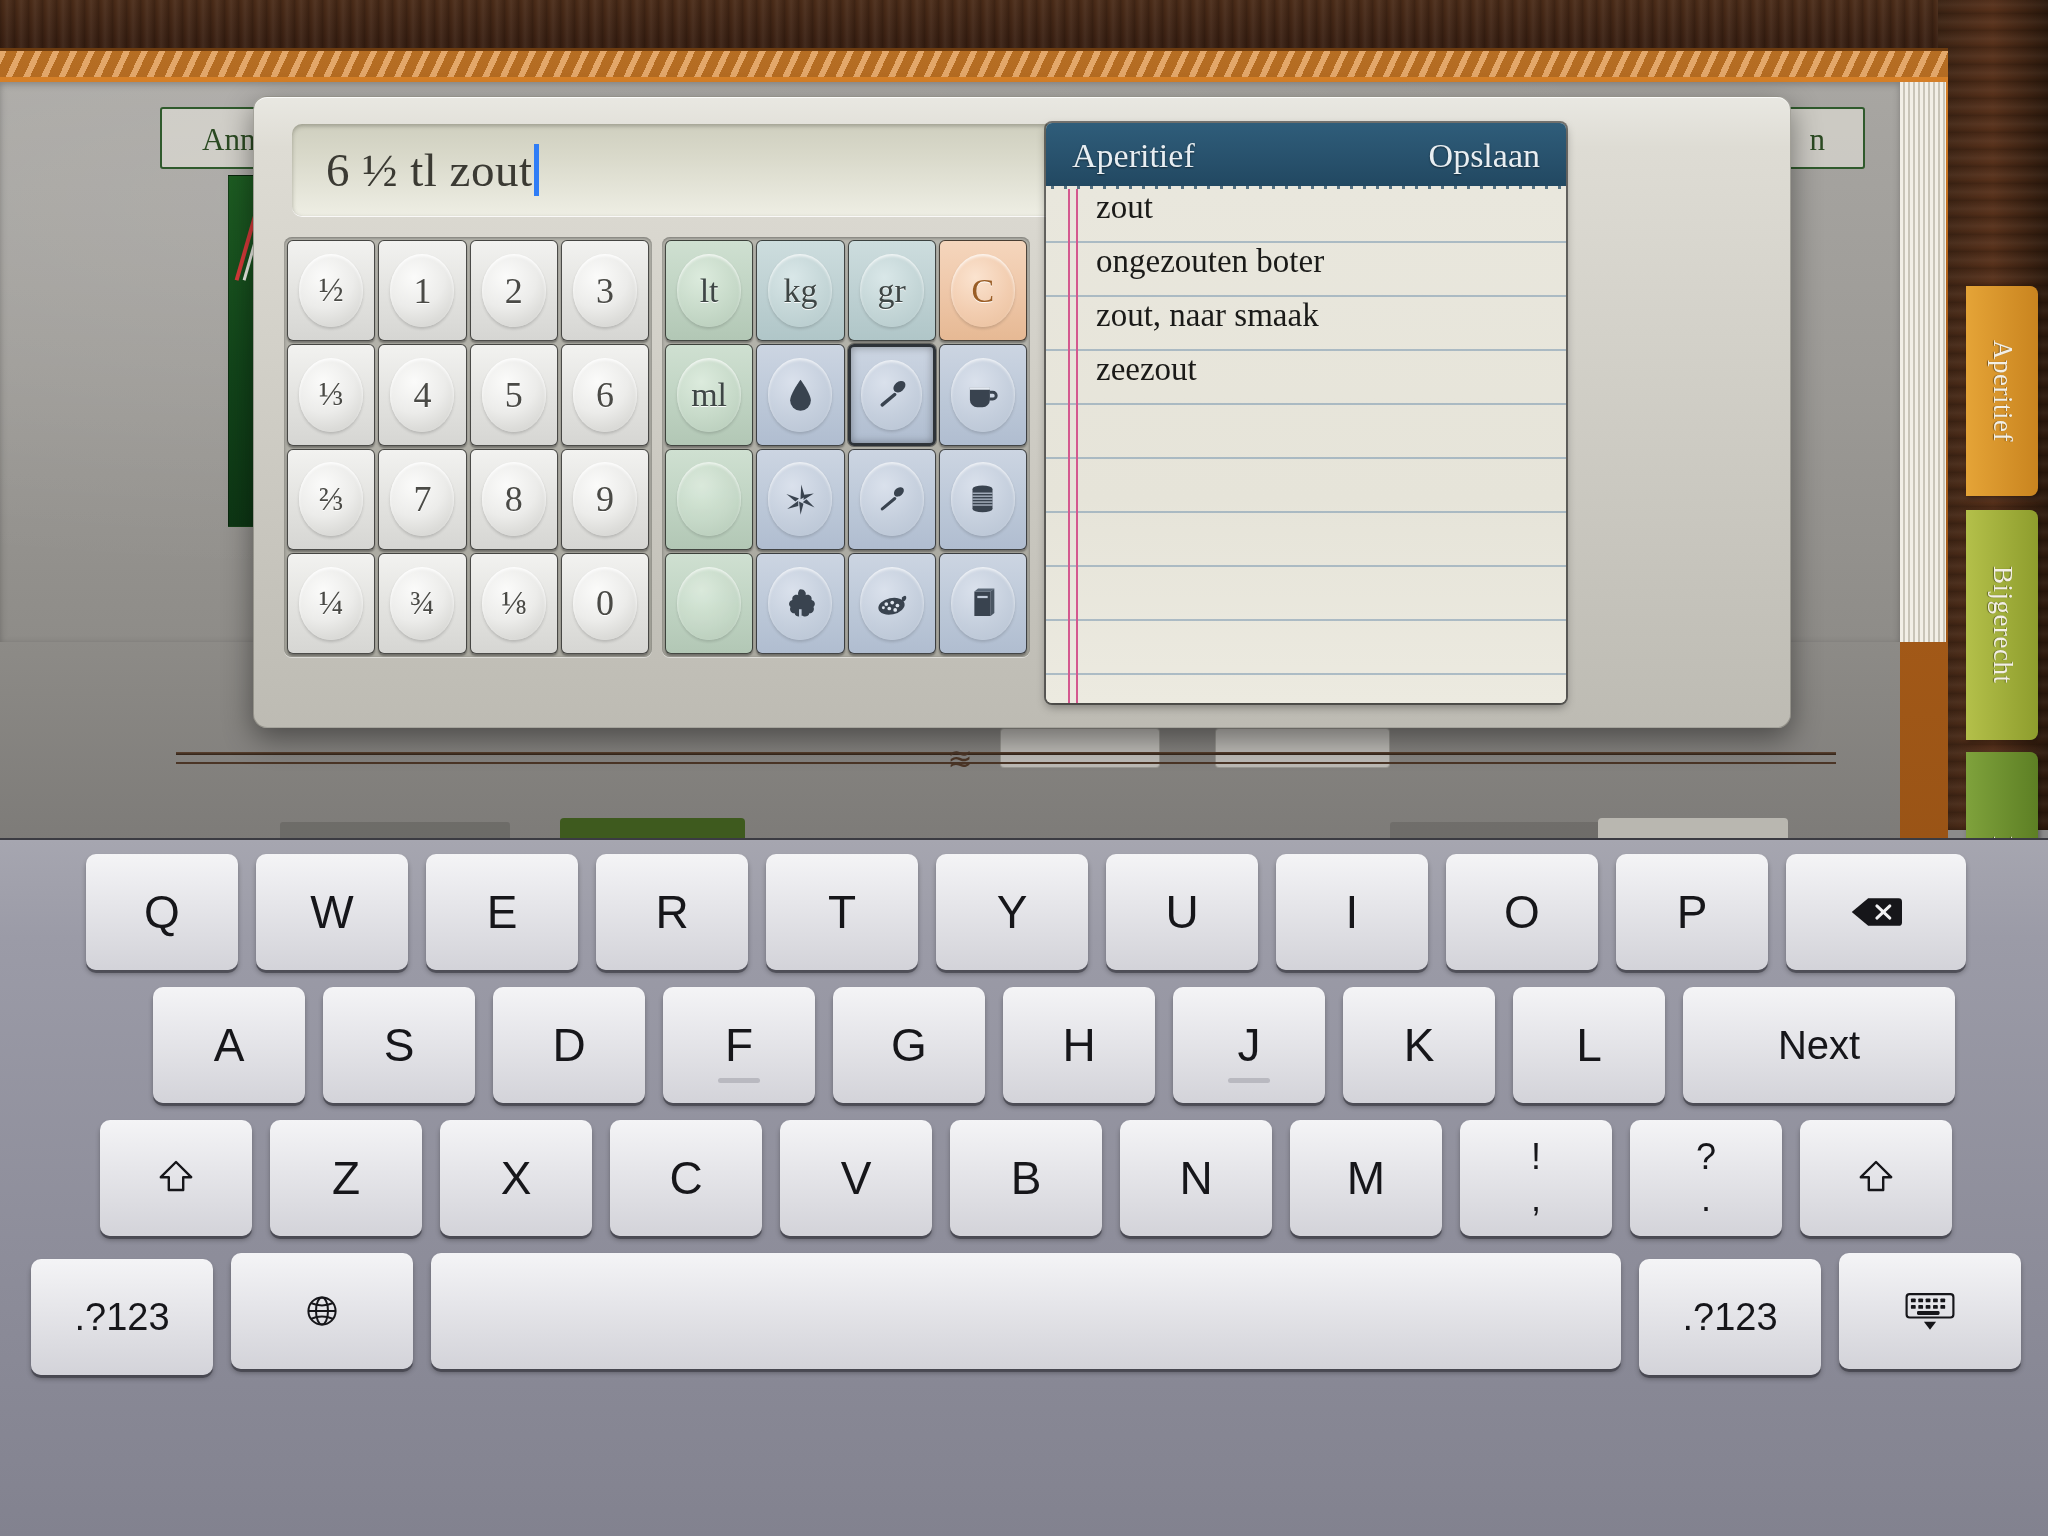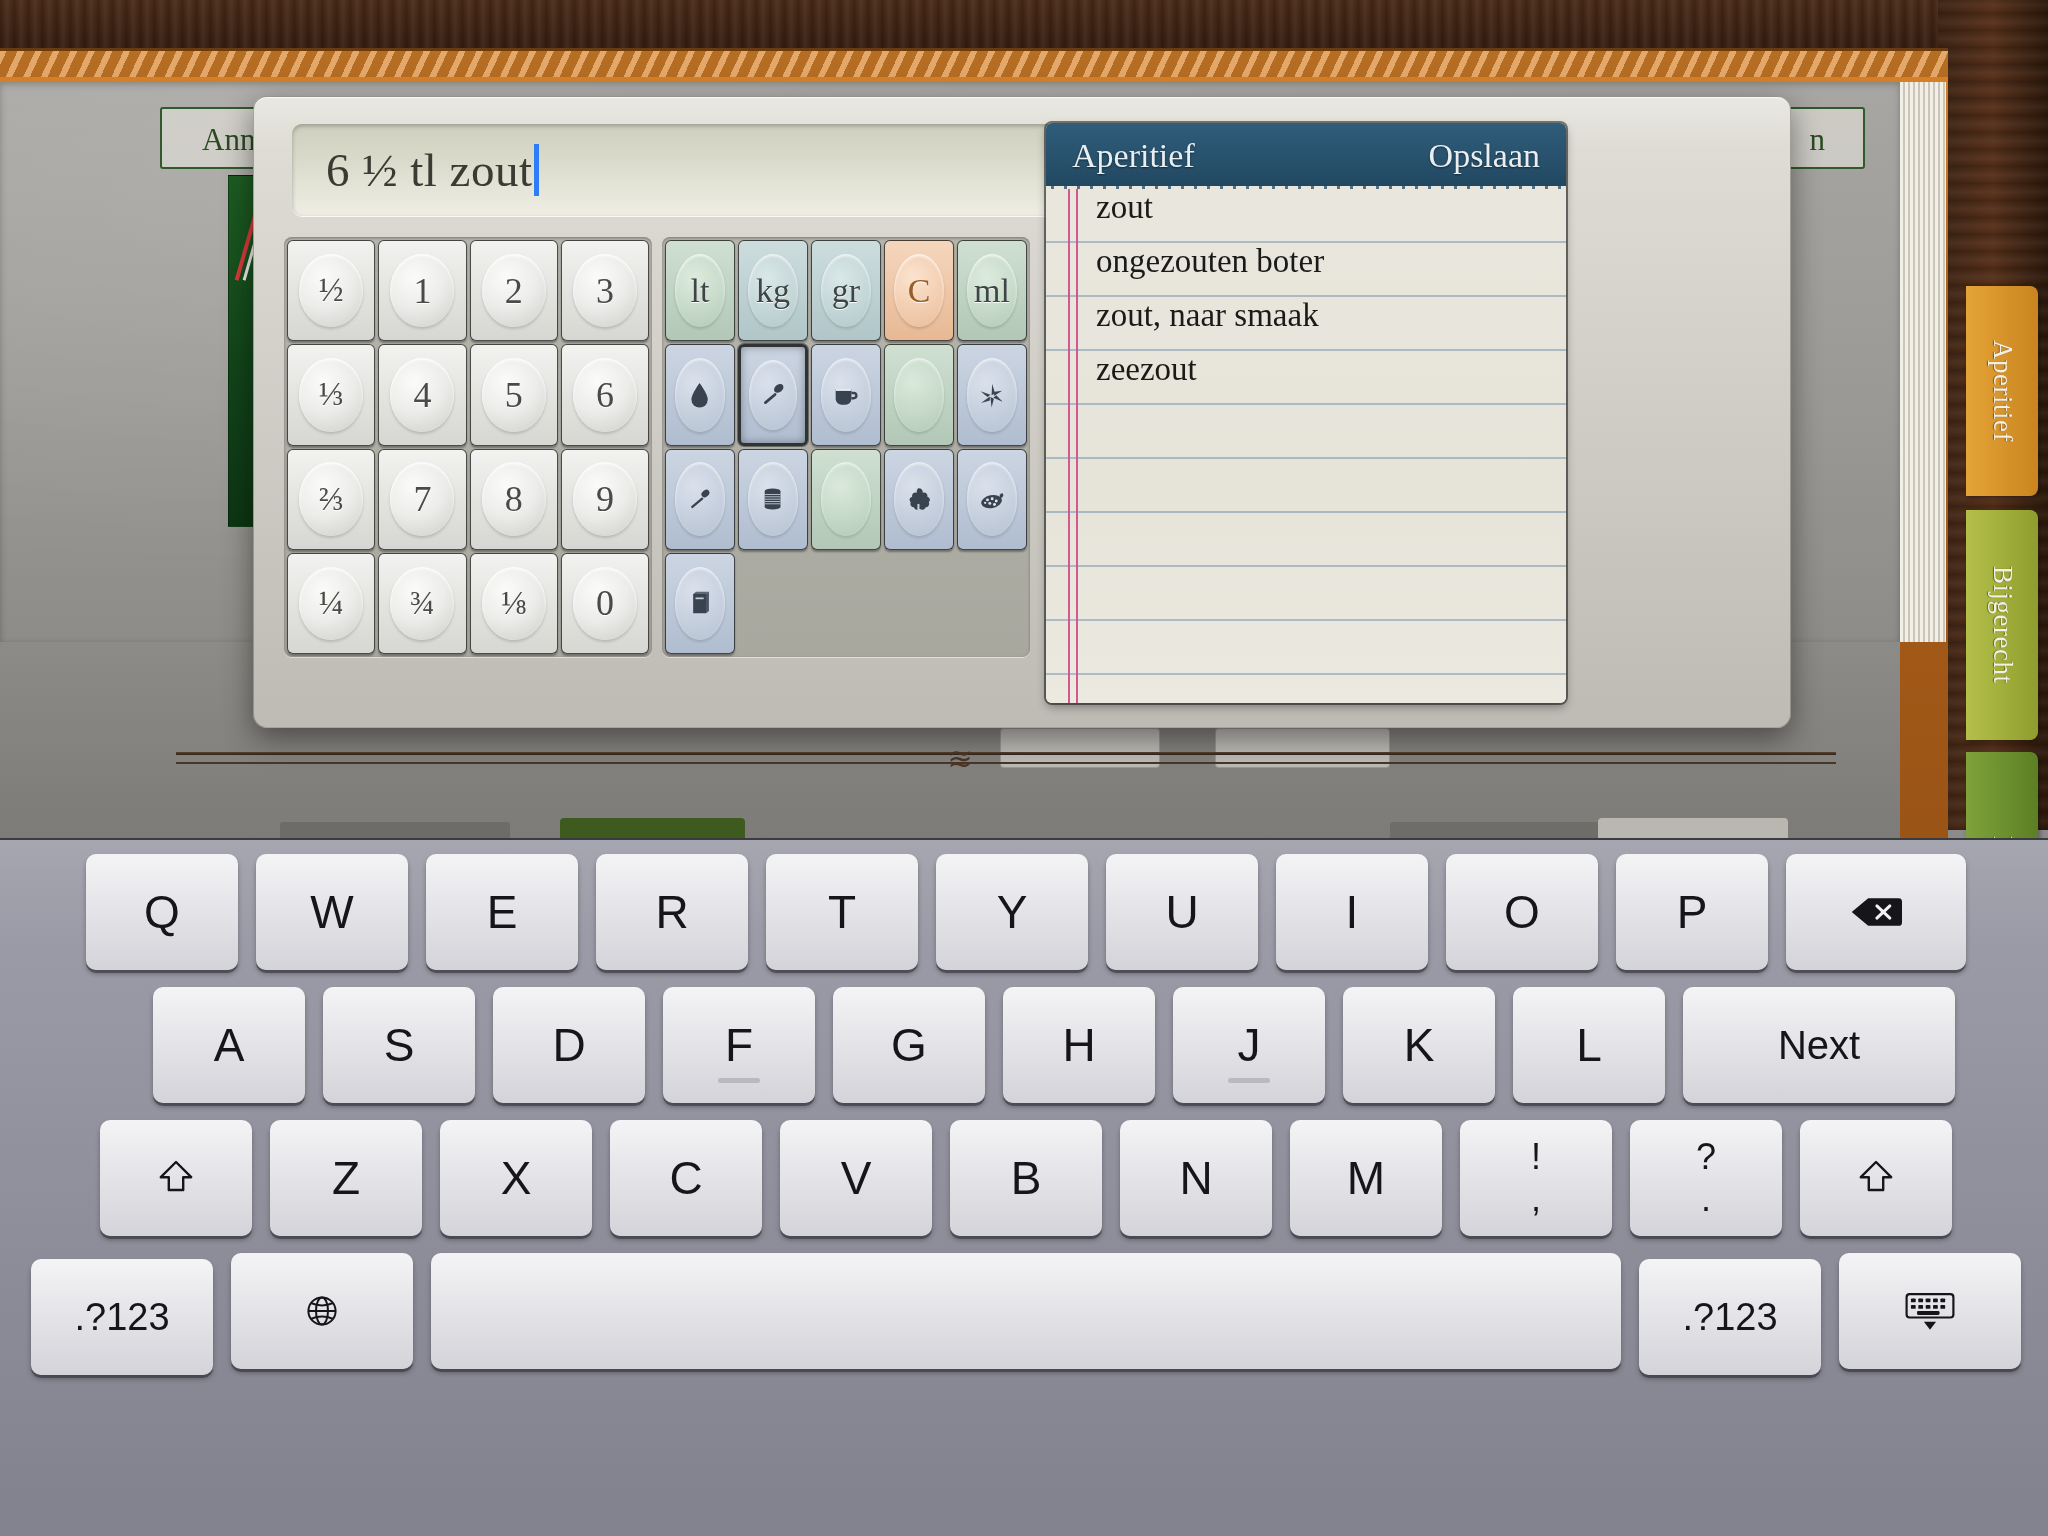--- a/index.html
+++ b/index.html
@@ -171,21 +171,21 @@
     padding: 3px;
     display:grid; gap:3px;
   }
   #pad-numbers {
     left:30px; top:140px; width:368px; height:420px;
     grid-template-columns: repeat(4, 1fr);
     grid-template-rows: repeat(4, 1fr);
   }
   #pad-units {
     left:408px; top:140px; width:368px; height:420px;
-    grid-template-columns: repeat(5, 1fr);
+    grid-template-columns: repeat(4, 1fr);
     grid-template-rows: repeat(4, 1fr);
   }
   .key {
     position:relative; border-radius:6px;
     display:flex; align-items:center; justify-content:center;
     border:1px solid rgba(20,20,18,.75);
     box-shadow: 0 2px 2px rgba(0,0,0,.35);
     overflow:hidden;
   }
   .key .disc {

